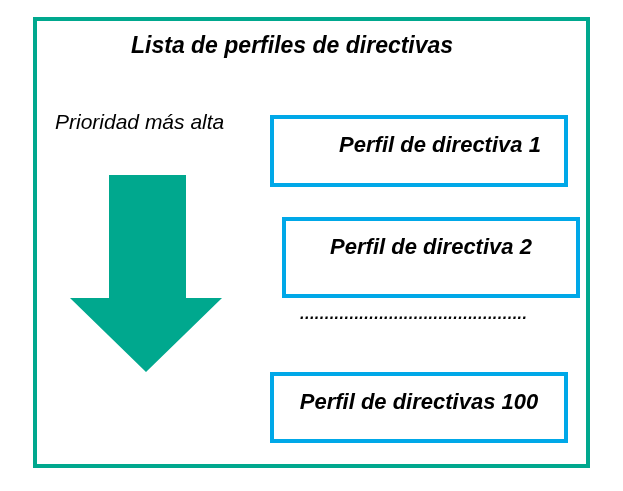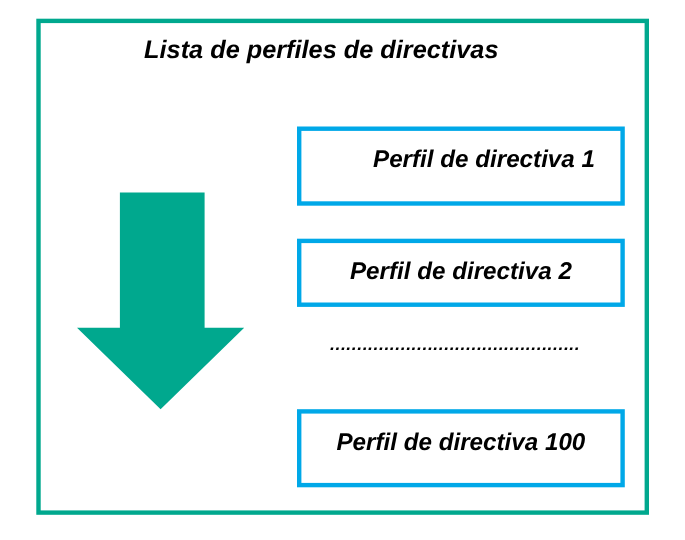--- a/index.html
+++ b/index.html
@@ -68,21 +68,21 @@
     border: 4px solid var(--color-blue);
     background: var(--color-background);
     text-align: center;
     font-size: 22px;
     font-weight: bold;
     line-height: 24px;
     padding-top: 14px;
     white-space: nowrap;
   }
   .profile-box.box-1 { top: 115px; height: 72px; padding-left: 42px; }
-  .profile-box.box-2 { top: 217px; height: 62px; }
+  .profile-box.box-2 { top: 217px; height: 81px; margin-left: 12px; }
   .profile-box.box-3 { top: 372px; height: 71px; }
 
   .ellipsis-dots {
     position: absolute;
     left: 300px;
     top: 304px;
     width: 240px;
     height: 24px;
     overflow: hidden;
     font-size: 16px;
@@ -94,33 +94,34 @@
 </style>
 </head>
 <body>
 
 <div class="canvas">
 
   <div class="outer-frame"></div>
 
   <div class="diagram-title">Lista de perfiles de directivas</div>
 
+  <div class="priority-label high">Prioridad más alta</div>
 
   <svg class="arrow-svg" viewBox="0 0 623 491" xmlns="http://www.w3.org/2000/svg" aria-hidden="true">
     <polygon points="109,175 186,175 186,298 222,298 146,372 70,298 109,298"></polygon>
   </svg>
 
 
   <div class="profile-box box-1">
     <span>Perfil de directiva 1</span>
   </div>
 
   <div class="profile-box box-2">
     <span>Perfil de directiva 2</span>
   </div>
 
   <div class="ellipsis-dots">..............................................</div>
 
   <div class="profile-box box-3">
-    <span>Perfil de directiva 100</span>
+    <span>Perfil de directivas 100</span>
   </div>
 
 </div>
 
 </body></html>

